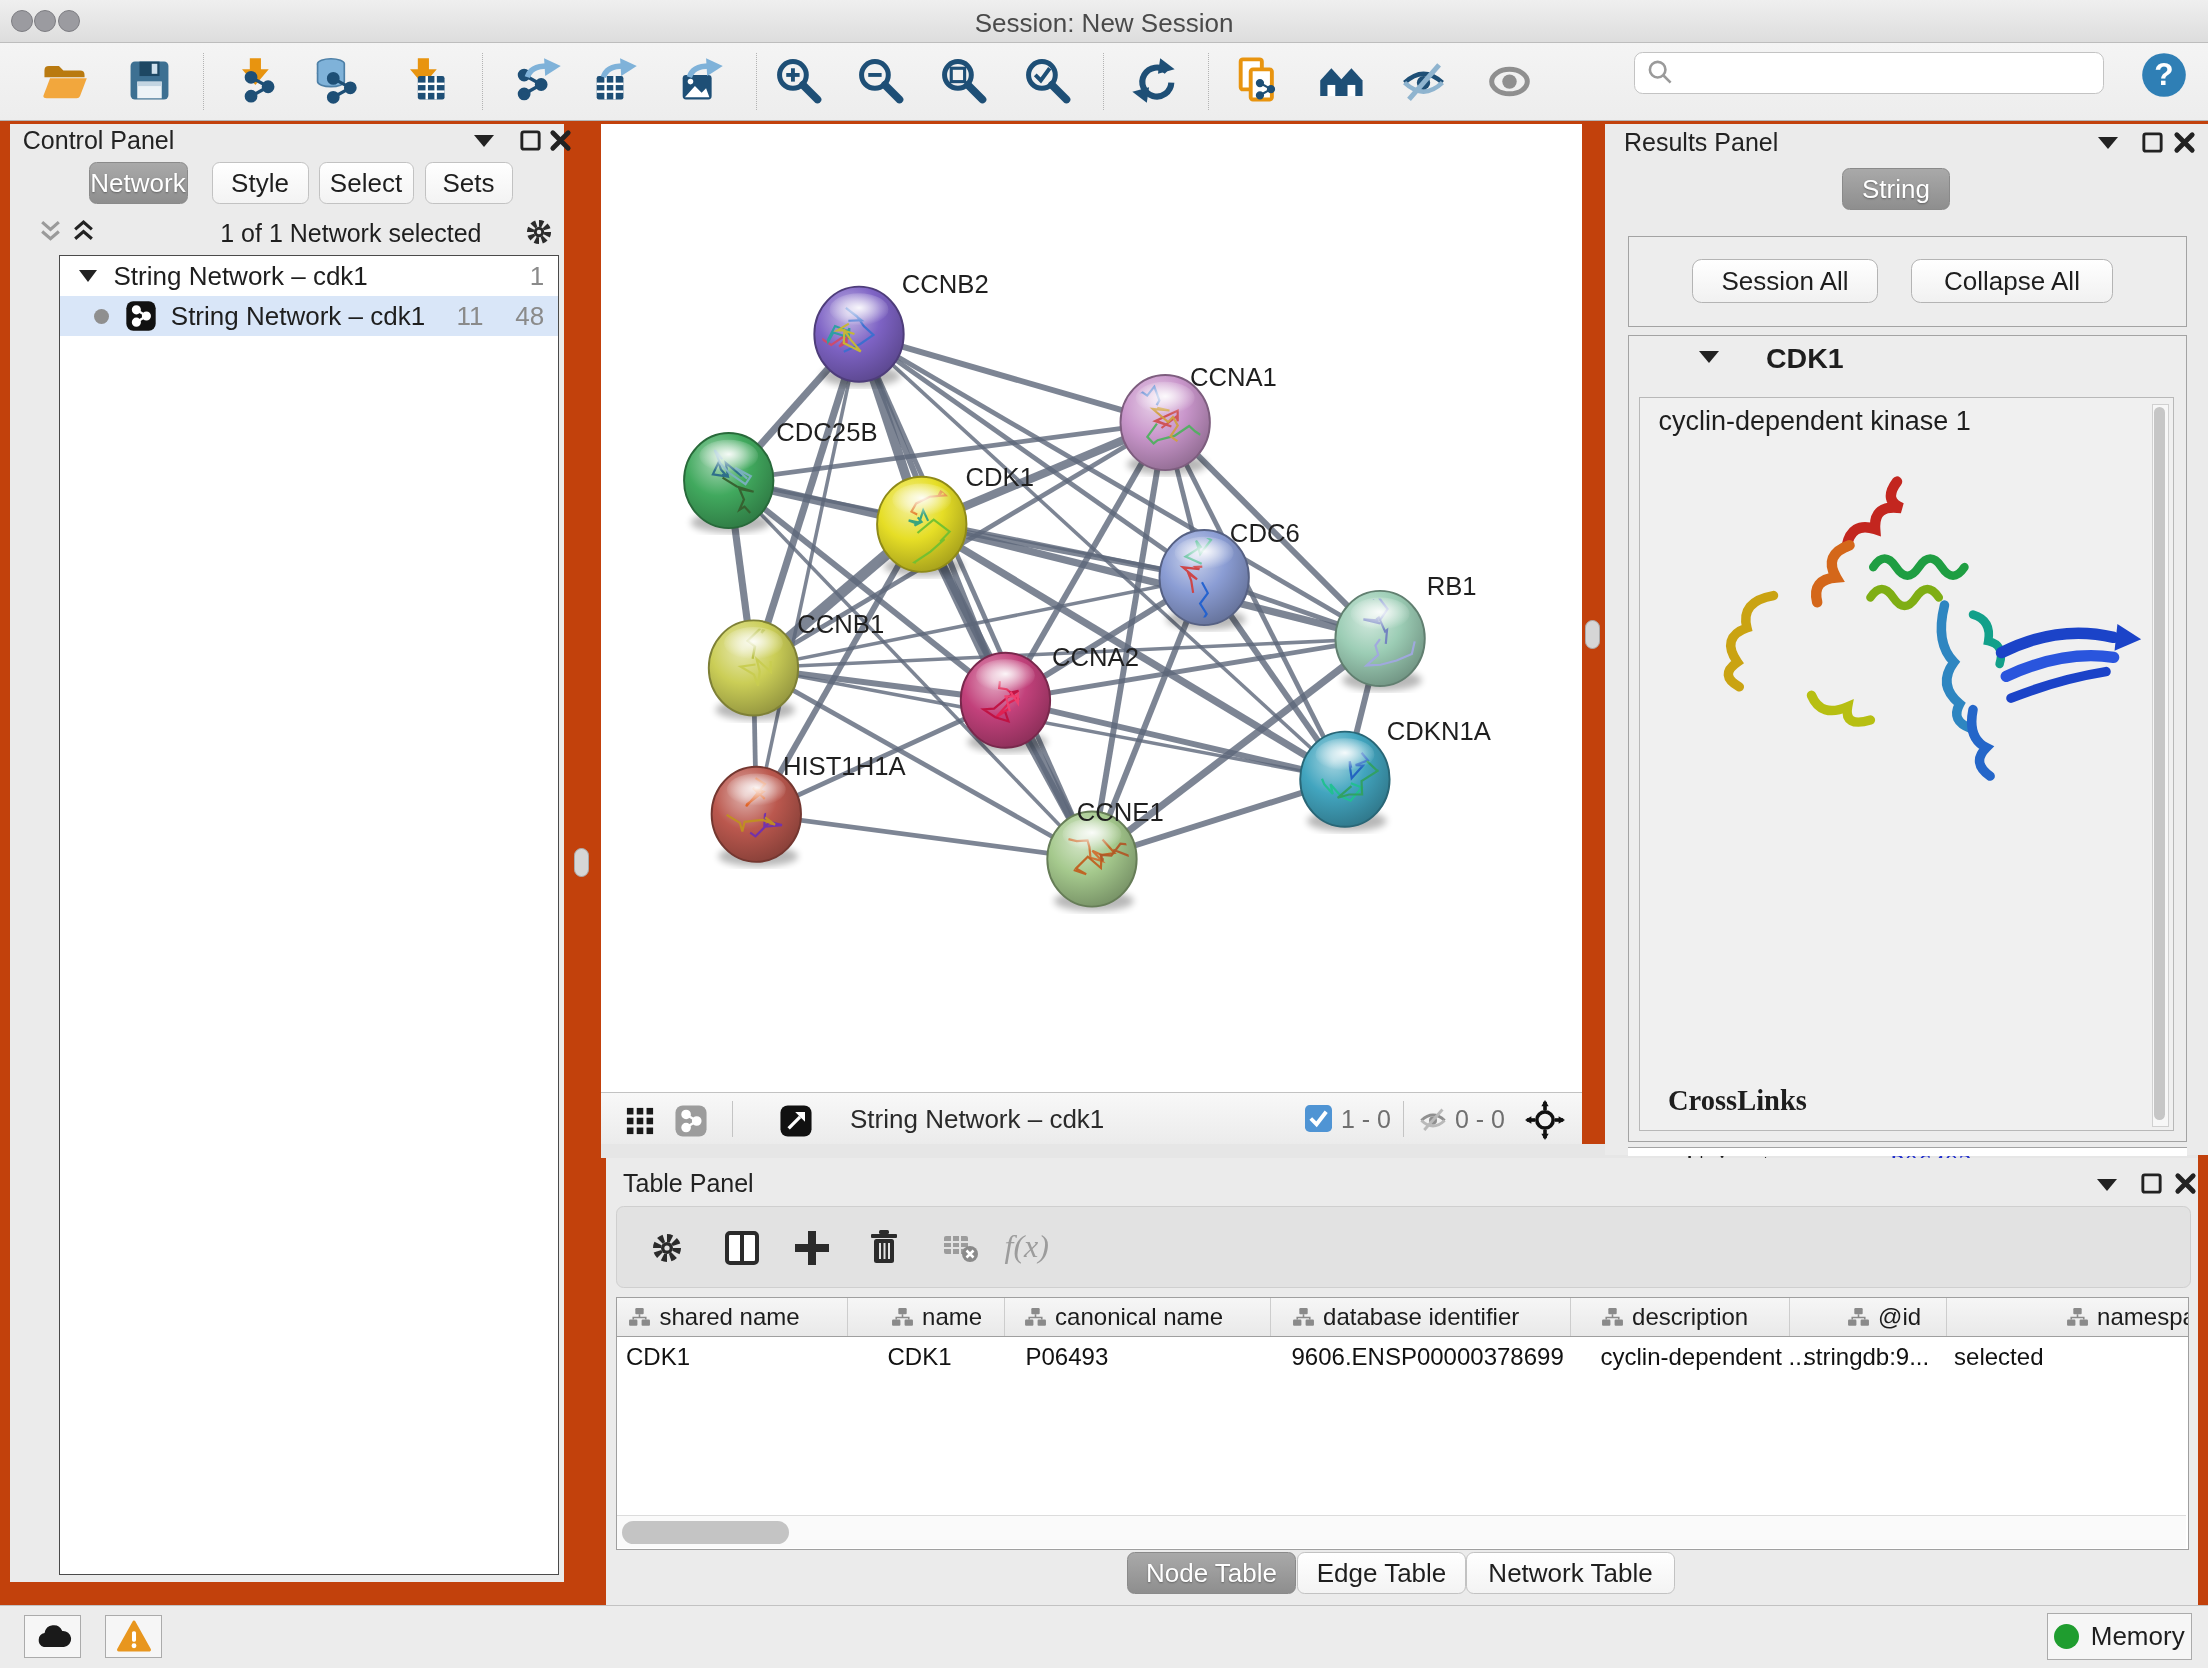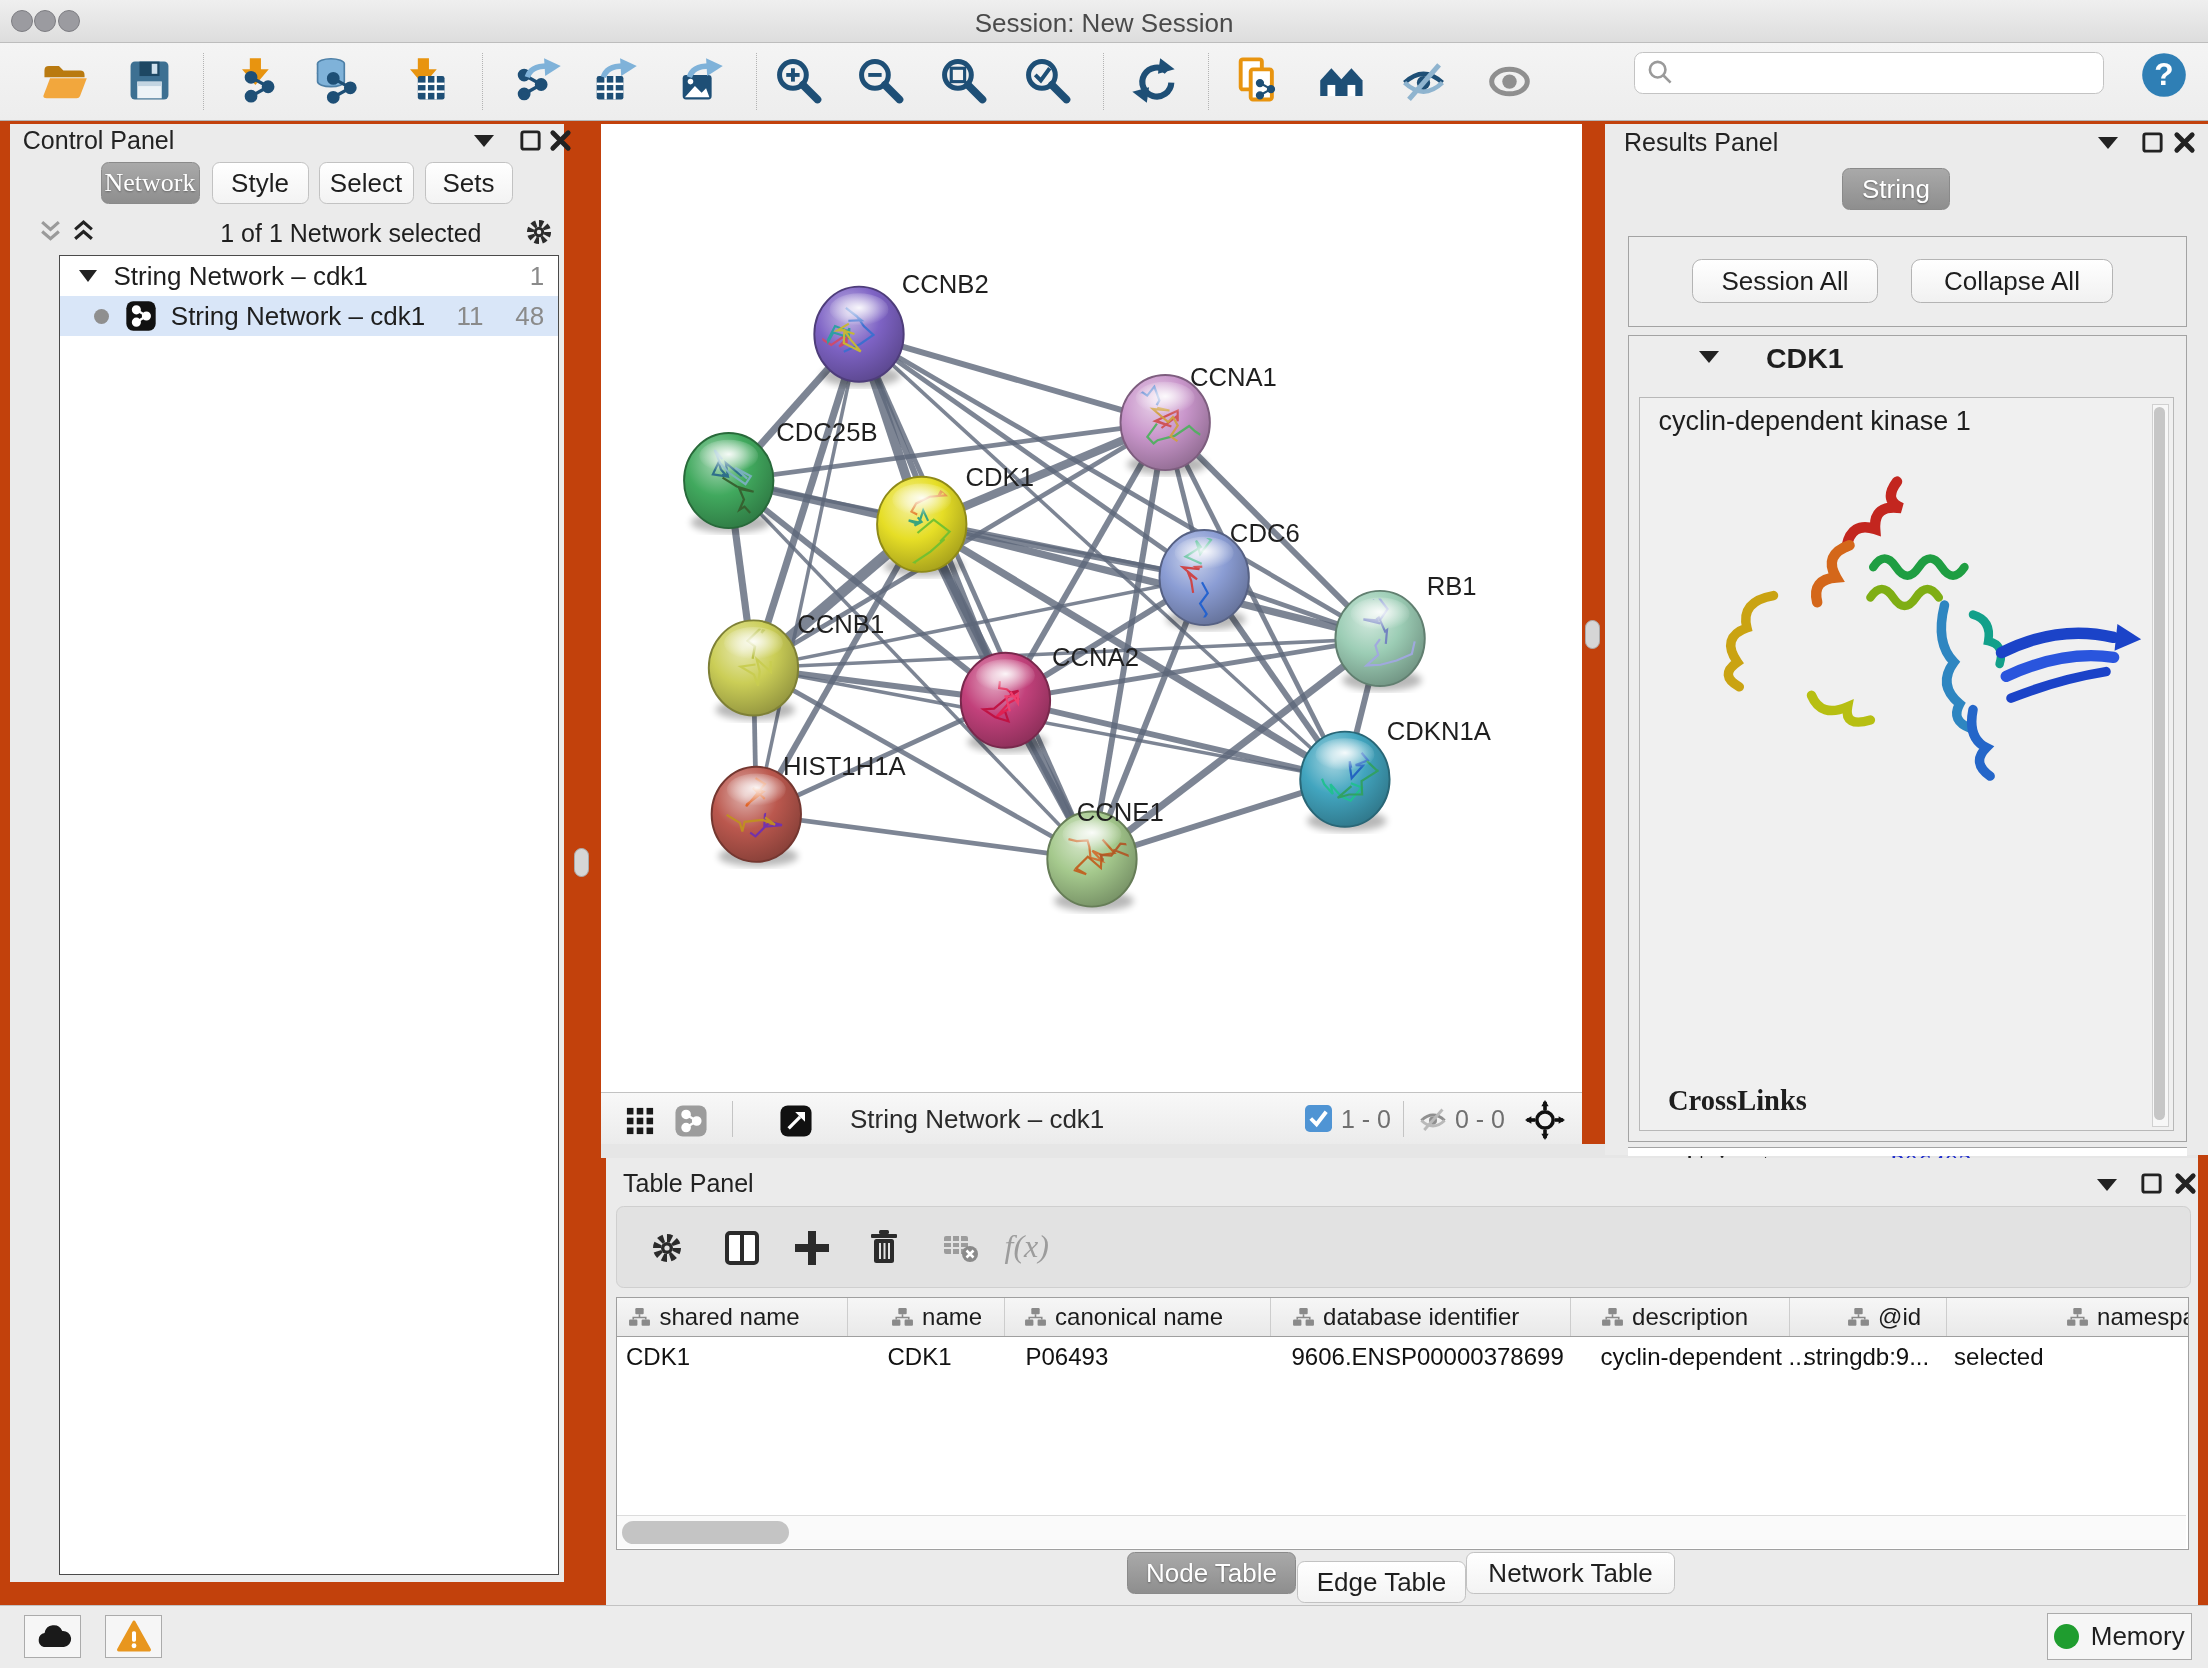--- a/index.html
+++ b/index.html
@@ -264,21 +264,21 @@
     <div class="abs" style="left:464px;top:11.4px">
         <div class="tri-down"></div>
       </div>
     <svg class="abs" style="left:508px;top:3.8px" width="25" height="25" viewBox="0 0 26 26">
         <rect x="4" y="4" width="18" height="18" fill="none" stroke="#222" stroke-width="3" rx="2"></rect>
       </svg>
     <svg class="abs" style="left:538px;top:3.8px" width="25" height="25" viewBox="0 0 26 26">
         <path d="M5 5 L21 21 M21 5 L5 21" stroke="#222" stroke-width="5" stroke-linecap="round"></path>
       </svg>
     <div id="cp-tabs">
-        <div class="tab active" style="left: 91px; top: 38px; width: 99px; position: absolute; font-family: Liberation Serif, serif;">Network</div>
+        <div class="tab active" style="left: 79px; top: 38px; width: 99px; position: absolute;">Network</div>
         <div class="tab" style="left: 202px; top: 38px; width: 97px; position: absolute;">Style</div>
         <div class="tab" style="left: 309px; top: 38px; width: 95px; position: absolute;">Select</div>
         <div class="tab" style="left: 415px; top: 38px; width: 88px; position: absolute;">Sets</div>
       </div>
 
     <div class="abs" style="left:28.5px;top:95px">
       <svg width="25" height="25" viewBox="0 0 24 24">
           <g stroke="#9a9a9a" stroke-width="3" fill="none">
             <polyline points="4,3 12,10 20,3"></polyline>
             <polyline points="4,12 12,19 20,12"></polyline>
@@ -884,21 +884,21 @@
           <div class="tdcell" style="left: 1173px; width: 157px; padding-left: 14.3px;">stringdb:9...</div>
           <div class="tdcell" style="left: 1330px; width: 243px; padding-left: 7.6px;">selected</div>
         </div>
       <div class="hscroll">
           <div class="hthumb"></div>
         </div>
     </div>
 
     <div id="table-tabs">
         <div class="tab active" style="left: 521px; top: 394px; width: 169px;">Node Table</div>
-        <div class="tab" style="left: 691px; top: 394px; width: 169px; margin-top: 9px;">Edge Table</div>
+        <div class="tab" style="left: 691px; top: 394px; width: 169px;">Edge Table</div>
         <div class="tab" style="left: 860px; top: 394px; width: 209px;">Network Table</div>
       </div>
   </div>
 
   <div class="abs statusbar">
     <div class="sbtn" style="left:24px">
       <svg width="38" height="32" viewBox="0 0 44 38">
           <path d="M11 32 a8.5 8.5 0 0 1 1 -16.5 a11 11 0 0 1 21 -2.5 a7.5 7.5 0 0 1 2 19 z" fill="#1a1a1a"></path>
         </svg>
     </div>

